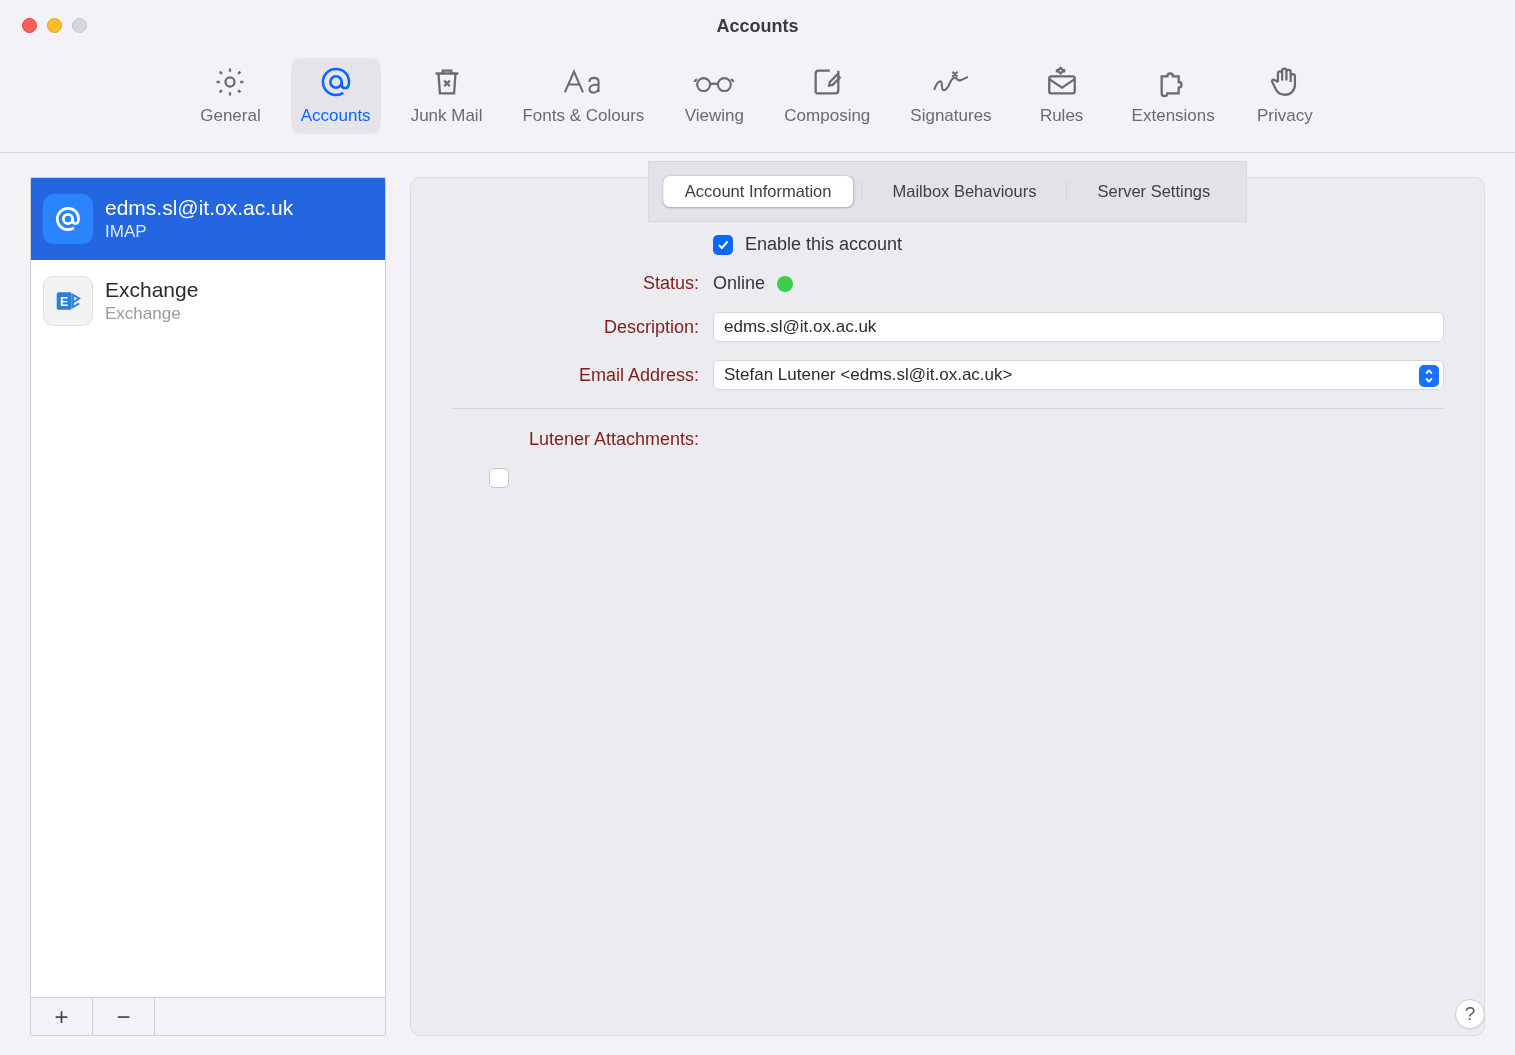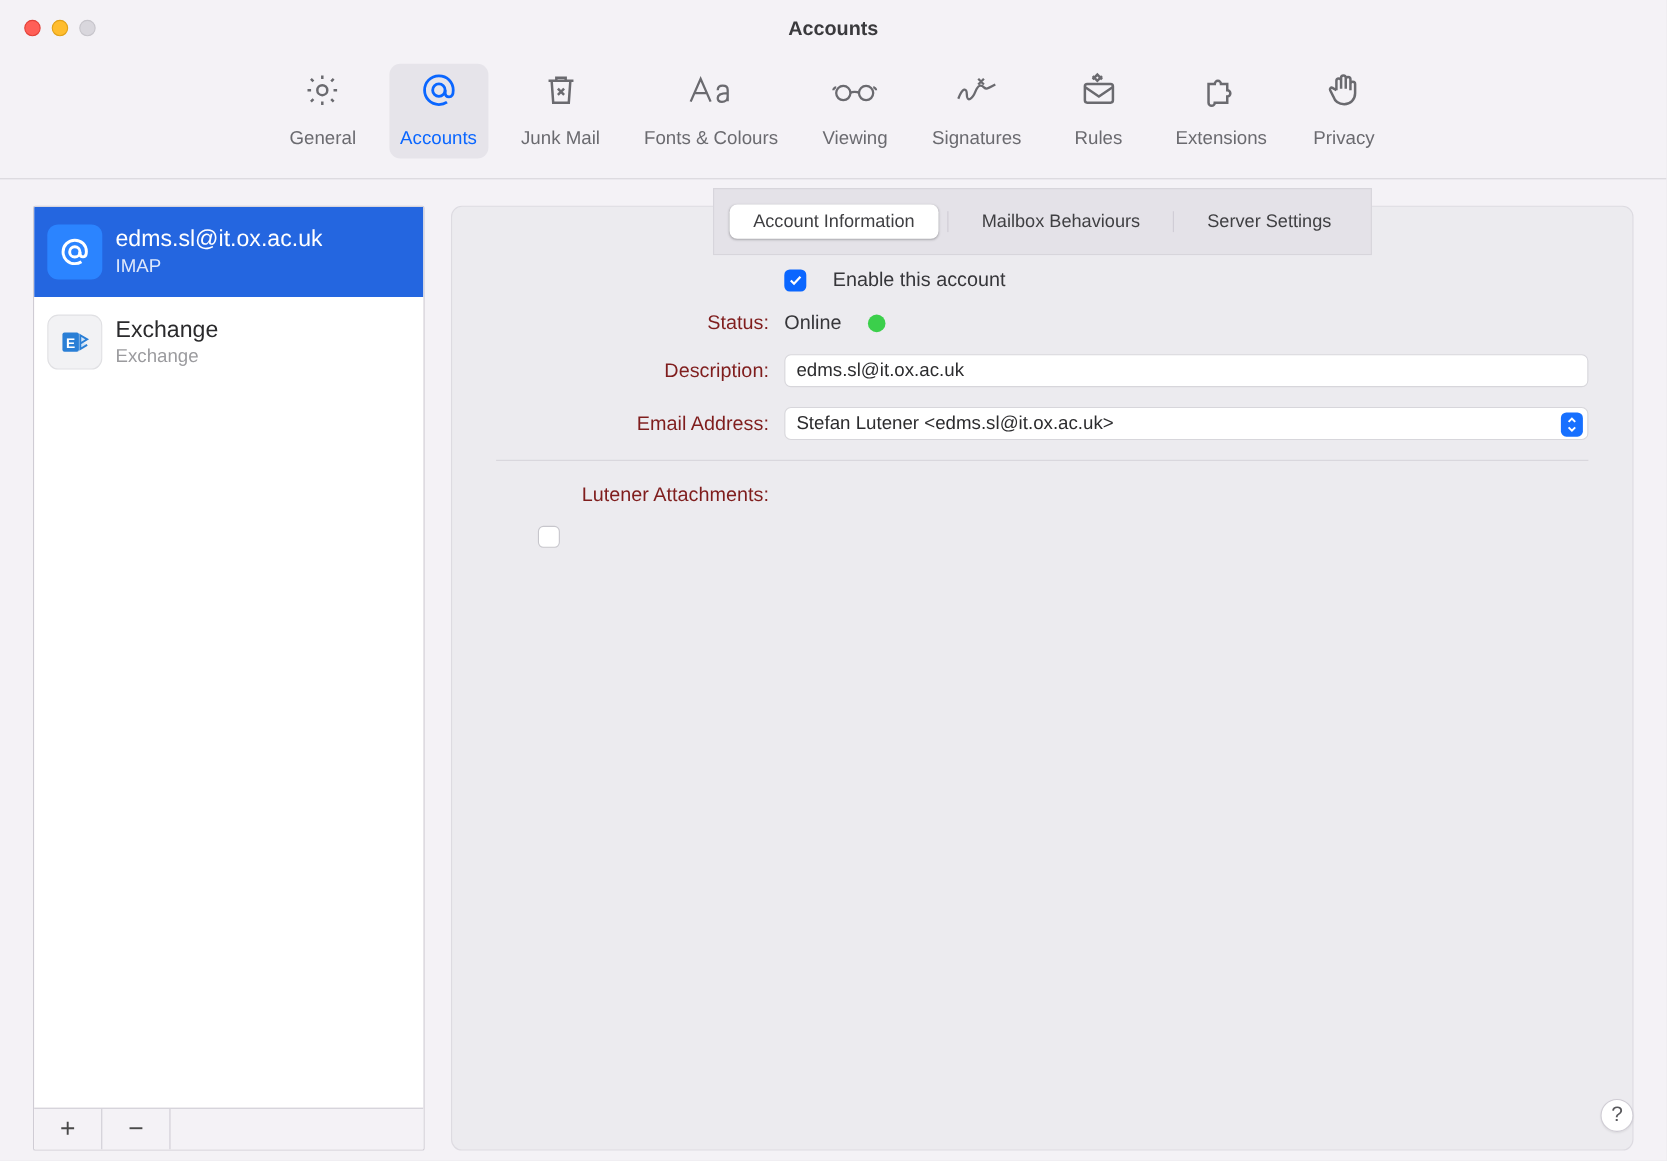--- a/index.html
+++ b/index.html
@@ -45,21 +45,21 @@
     display: flex;
     justify-content: center;
     gap: 20px;
     padding: 6px 0 18px;
     border-bottom: 1px solid #d7d5da;
   }
   .tool-item {
     display: flex;
     flex-direction: column;
     align-items: center;
-    gap: 16px;
+    gap: 6px;
     min-width: 80px;
     padding: 6px 10px 8px;
     border-radius: 10px;
     color: #6a6a6f;
     cursor: default;
   }
   .tool-item.active {
     background: #e6e4ea;
     color: #0a66ff;
   }
@@ -173,21 +173,21 @@
     display: flex;
     align-items: center;
     gap: 14px;
     margin-bottom: 18px;
   }
   .form-row .label {
     width: 248px;
     text-align: right;
     color: #7f1d1d;
   }
-  .form-row .value { flex: 1; display: flex; align-items: center; gap: 24px; }
+  .form-row .value { flex: 1; display: flex; align-items: center; gap: 12px; }
 
   .checkbox {
     width: 20px; height: 20px;
     border-radius: 5px;
     display: inline-flex; align-items: center; justify-content: center;
     flex-shrink: 0;
   }
   .checkbox.checked { background: #0a66ff; }
   .checkbox.unchecked { background: #fff; border: 1.5px solid #c7c6cc; }
   .checkbox svg { stroke: #fff; }
@@ -294,20 +294,30 @@
     <div class="icon">
       <svg width="44" height="34" viewBox="0 0 34 24" stroke-width="1.6">
           <circle cx="9" cy="14" r="5"></circle>
           <circle cx="25" cy="14" r="5"></circle>
           <path d="M14 14c1-1 5-1 6 0M2 12c0-1 1-2 2-2M32 12c0-1-1-2-2-2"></path>
         </svg>
     </div>
     <div class="tool-label">Viewing</div>
   </div>
 
+  <div class="tool-item">
+    <div class="icon">
+      <svg width="34" height="34" viewBox="0 0 24 24" stroke-width="1.6">
+          <path d="M4 20V6a2 2 0 0 1 2-2h8"></path>
+          <path d="M20 4v14a2 2 0 0 1-2 2H4"></path>
+          <path d="M14 12l5-5 2 2-5 5-2.5.5z"></path>
+        </svg>
+    </div>
+    <div class="tool-label">Composing</div>
+  </div>
 
   <div class="tool-item">
     <div class="icon">
       <svg width="44" height="34" viewBox="0 0 34 24" stroke-width="1.6">
           <path d="M4 18c3-8 6-8 6-3 0 6 4 3 6-2s4-5 6-3 4 0 8-2M18 4l4 4M22 4l-4 4"></path>
         </svg>
     </div>
     <div class="tool-label">Signatures</div>
   </div>
 

